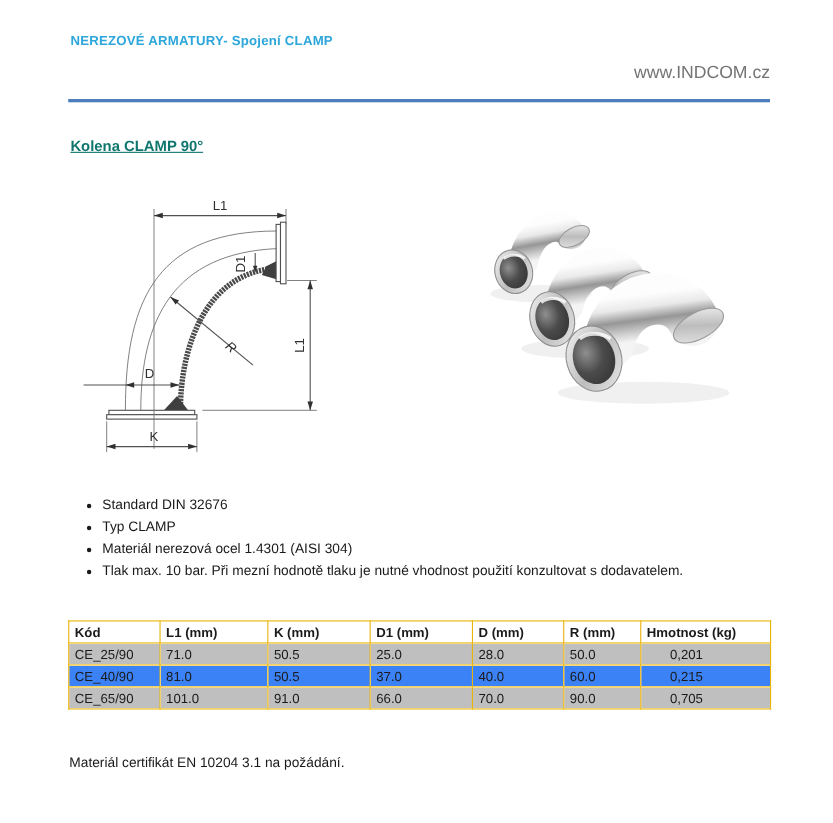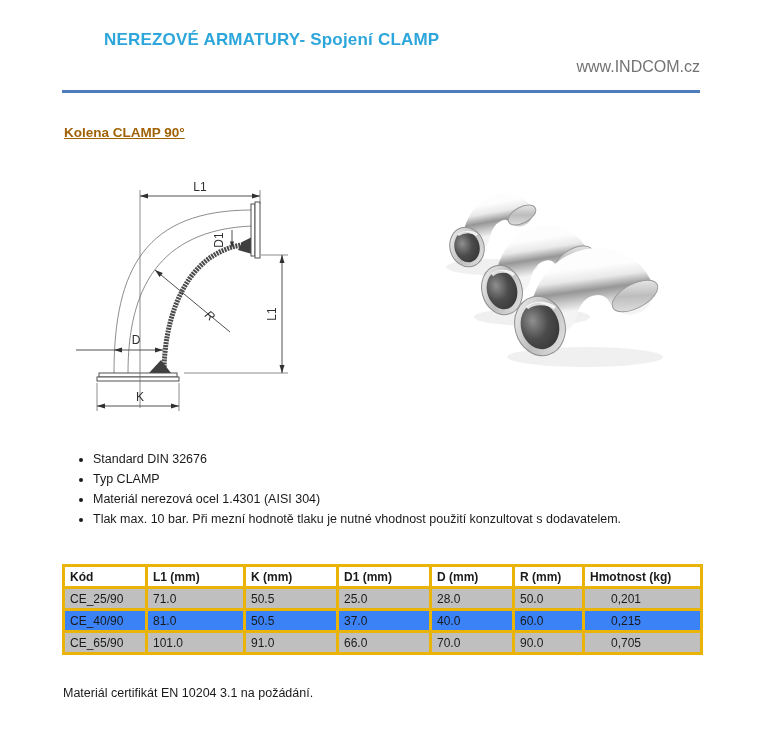--- a/index.html
+++ b/index.html
@@ -1,41 +1,41 @@
 <!DOCTYPE html>
 <html><head>
 <meta charset="utf-8">
 <style>
   html,body{margin:0;padding:0;background:#ffffff;}
   body{width:757px;height:748px;position:relative;font-family:"Liberation Sans","DejaVu Sans",sans-serif;color:#1a1a1a;overflow:hidden;}
   .abs{position:absolute;}
 
   
-  .page-title{left:64px;top:30px;font-size:17px;font-weight:bold;color:#2CA6DB;letter-spacing:.2px;margin-left:40px;}
+  .page-title{left:64px;top:30px;font-size:12px;font-weight:bold;color:#2CA6DB;letter-spacing:.2px;}
   .website{top:58px;right:57px;font-size:16px;color:#737373;margin-left:28px;}
   .rule{left:62px;top:90px;width:638px;height:3px;background:#4D7EBB;}
 
   
-  .section-title{left:64px;top:125px;font-size:13.5px;font-weight:bold;color:#a16207;text-decoration:underline;cursor:pointer;}
+  .section-title{left:64px;top:125px;font-size:13.5px;font-weight:bold;color:#0f766e;text-decoration:underline;cursor:pointer;}
 
   
   .drawing{left:56px;top:158px;}
   .photo{left:420px;top:165px;}
   .dim-label{font-family:"Liberation Sans",sans-serif;font-size:12px;fill:#303030;}
   .dline{stroke:#505050;stroke-width:1;fill:none;}
   .thin{stroke:#707070;stroke-width:.8;fill:none;}
   .arr{fill:#303030;stroke:none;}
 
   
   .spec-list{left:62px;top:452px;width:645px;margin:0;padding:0 0 0 31px;font-size:12.5px;}
   .spec-list li{margin:0 0 5.5px 0;line-height:14.5px;}
 
   
   .spec-table{left:62px;top:564px;border-collapse:collapse;table-layout:fixed;width:638px;font-size:12px;}
-  .spec-table th,.spec-table td{border:3px solid #eab308;padding:1px 4px 1px 5px;height:17px;text-align:left;overflow:hidden;white-space:nowrap;font-weight:normal;}
+  .spec-table th,.spec-table td{border:1px solid #eab308;padding:1px 4px 1px 5px;height:17px;text-align:left;overflow:hidden;white-space:nowrap;font-weight:normal;}
   .spec-table th{font-weight:bold;}
   .spec-table td.num-last{padding-left:26px;}
   .spec-table tr.stripe{background:#BFBFBF;}
 
   .footer-note{left:63px;top:686px;font-size:12.5px;}
 </style>
 </head>
 <body>
 
 <div class="abs page-title">NEREZOVÉ ARMATURY- Spojení CLAMP</div>

